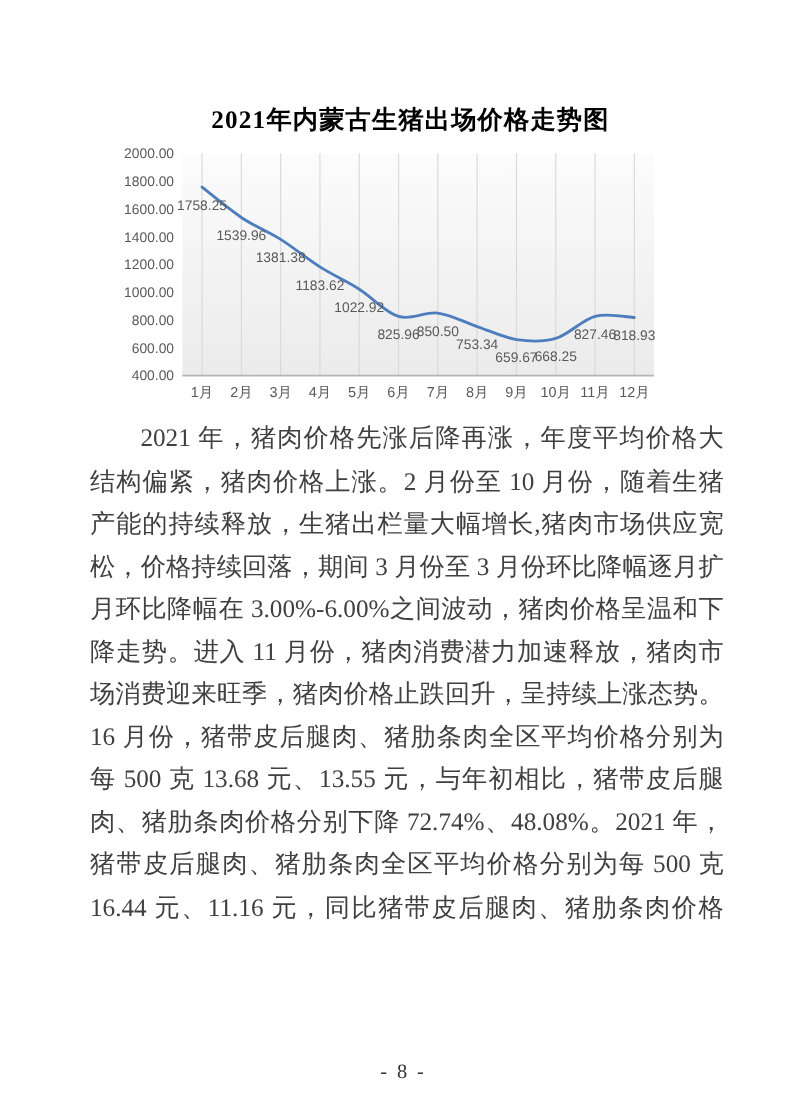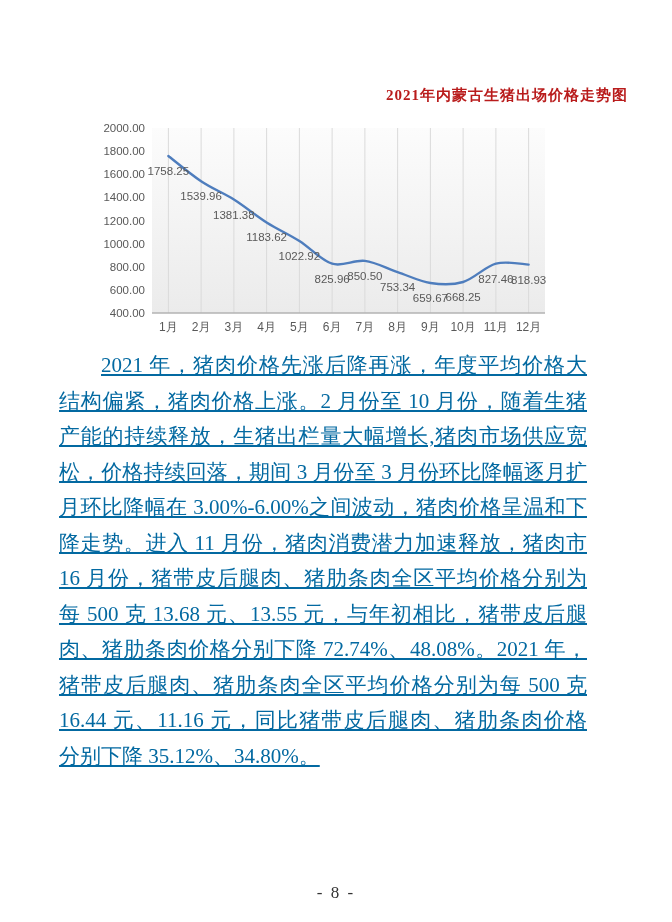--- a/index.html
+++ b/index.html
@@ -6,31 +6,30 @@
   .page{
     position:relative;
     width:672px;height:922px;
     background:#ffffff;
     overflow:hidden;
     font-family:"Liberation Serif","DejaVu Serif",serif;
   }
   
   .chart-title{
     position:absolute;left:56px;top:86px;width:572px;
-    text-align:right;
-    font-size:15px;font-weight:bold;color:#b91c1c;
+    text-align:center;
+    font-size:21px;font-weight:bold;color:#000000;
     letter-spacing:1px;
   }
   .chart-svg{position:absolute;left:85px;top:118px;}
   .chart-svg text{font-family:"Liberation Sans","DejaVu Sans",sans-serif;}
   
   .body-text{
-    position:absolute;left:59px;top:348px;width:528px;
-    color:#0369a1;
-    text-decoration:underline;
+    position:absolute;left:75px;top:348px;width:528px;
+    color:#404040;
   }
   .body-line{
     height:35.5px;line-height:35.5px;
     font-size:21px;
     text-align:justify;
     text-align-last:justify;
     white-space:nowrap;
   }
   .body-line.first{text-indent:42px;}
   .body-line.last{text-align-last:left;}
@@ -114,23 +113,23 @@
       </g>
     </svg>
 
   <div class="body-text" id="body-text">
       <div class="body-line first">2021 年，猪肉价格先涨后降再涨，年度平均价格大</div>
       <div class="body-line">结构偏紧，猪肉价格上涨。2 月份至 10 月份，随着生猪</div>
       <div class="body-line">产能的持续释放，生猪出栏量大幅增长,猪肉市场供应宽</div>
       <div class="body-line">松，价格持续回落，期间 3 月份至 3 月份环比降幅逐月扩</div>
       <div class="body-line">月环比降幅在 3.00%-6.00%之间波动，猪肉价格呈温和下</div>
       <div class="body-line">降走势。进入 11 月份，猪肉消费潜力加速释放，猪肉市</div>
+      <div class="body-line">场消费迎来旺季，猪肉价格止跌回升，呈持续上涨态势。</div>
       <div class="body-line">16 月份，猪带皮后腿肉、猪肋条肉全区平均价格分别为</div>
       <div class="body-line">每 500 克 13.68 元、13.55 元，与年初相比，猪带皮后腿</div>
       <div class="body-line">肉、猪肋条肉价格分别下降 72.74%、48.08%。2021 年，</div>
       <div class="body-line">猪带皮后腿肉、猪肋条肉全区平均价格分别为每 500 克</div>
       <div class="body-line">16.44 元、11.16 元，同比猪带皮后腿肉、猪肋条肉价格</div>
-      <div class="body-line last">分别下降 35.12%、34.80%。</div>
     </div>
 
   <div class="page-number">- 8 -</div>
 
 </div>
 
 </body></html>

